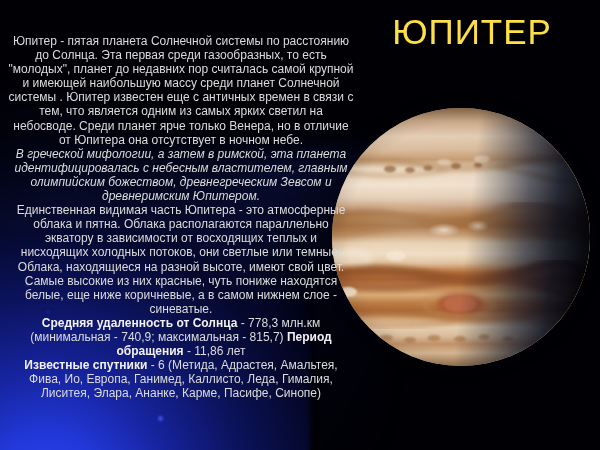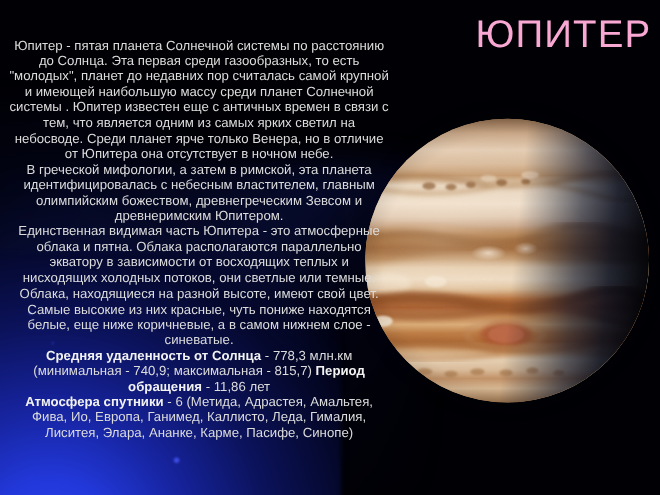--- a/index.html
+++ b/index.html
@@ -76,22 +76,22 @@
     filter: blur(1.2px);
     opacity: .75;
   }
 
   
   .title {
     position: absolute;
     left: 352px;
     top: 14px;
     width: 240px;
-    text-align: right;
-    color: #f9a8d4;
+    text-align: center;
+    color: #fde047;
     font-size: 35px;
     font-weight: 400;
     letter-spacing: 1px;
     line-height: 1;
     white-space: nowrap;
   }
 
   
   .planet-wrap {
     position: absolute;
@@ -158,21 +158,21 @@
     left: 6px;
     top: 34px;
     width: 350px;
     color: #dcdcdc;
     font-size: 12px;
     line-height: 14.1px;
     text-align: center;
   }
   .text-col p { margin: 0 0 0 0; }
   .para-1 { padding: 0 2px; }
-  .para-2 { padding: 0 4px; }
+  .para-2 { padding: 0 4px; font-style: italic; }
   .para-3 { padding: 0 8px; }
   .para-4 { padding: 0 28px; }
   .facts  { padding: 0 14px; }
   .facts b { color: #f2f2f2; text-align: center; }
   .fact-line { margin: 0; }
 </style>
 </head>
 <body>
 
 <div id="slide">
@@ -308,18 +308,18 @@
     <p class="para-1">Юпитер - пятая планета Солнечной системы  по расстоянию до Солнца. Эта первая среди газообразных, то есть "молодых", планет до недавних пор считалась самой крупной и имеющей наибольшую массу среди планет Солнечной системы . Юпитер известен еще с античных времен в связи с тем, что является одним из самых ярких светил на небосводе. Среди планет ярче только Венера, но в отличие от Юпитера она отсутствует в ночном небе.</p>
     <p class="para-2">В греческой мифологии, а затем в римской, эта планета идентифицировалась с небесным властителем, главным олимпийским божеством, древнегреческим Зевсом и древнеримским Юпитером.</p>
     <p class="para-3">Единственная видимая часть Юпитера - это атмосферные облака и пятна. Облака располагаются параллельно экватору в зависимости от восходящих теплых и нисходящих холодных потоков, они светлые или темные. Облака, находящиеся на разной высоте, имеют свой цвет. Самые высокие из них красные, чуть пониже находятся белые, еще ниже коричневые, а в самом нижнем слое - синеватые.</p>
 
     <div class="facts">
       <p class="fact-line">
         <b>Средняя удаленность от Солнца</b><span> - </span><span>778,3 млн.км (минимальная - 740,9; максимальная - 815,7)</span>
         <b>Период обращения</b><span> - </span><span>11,86 лет</span>
       </p>
       <p class="fact-line">
-        <b>Атмосфера спутники</b><span> - </span><span>6 (Метида, Адрастея, Амальтея, Фива, Ио, Европа, Ганимед, Каллисто, Леда, Гималия, Лиситея, Элара, Ананке, Карме, Пасифе, Синопе)</span>
+        <b>Известные спутники</b><span> - </span><span>6 (Метида, Адрастея, Амальтея, Фива, Ио, Европа, Ганимед, Каллисто, Леда, Гималия, Лиситея, Элара, Ананке, Карме, Пасифе, Синопе)</span>
       </p>
     </div>
   </div>
 
 </div>
 
 </body></html>

